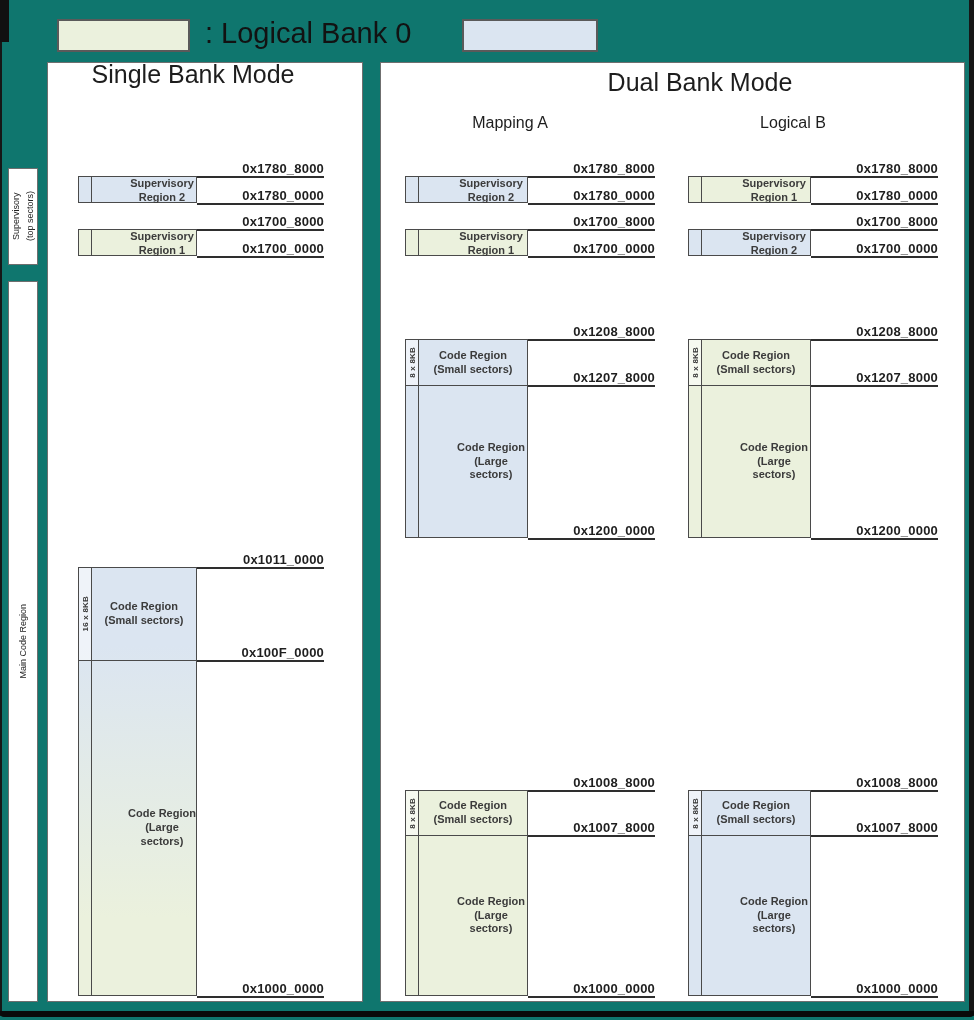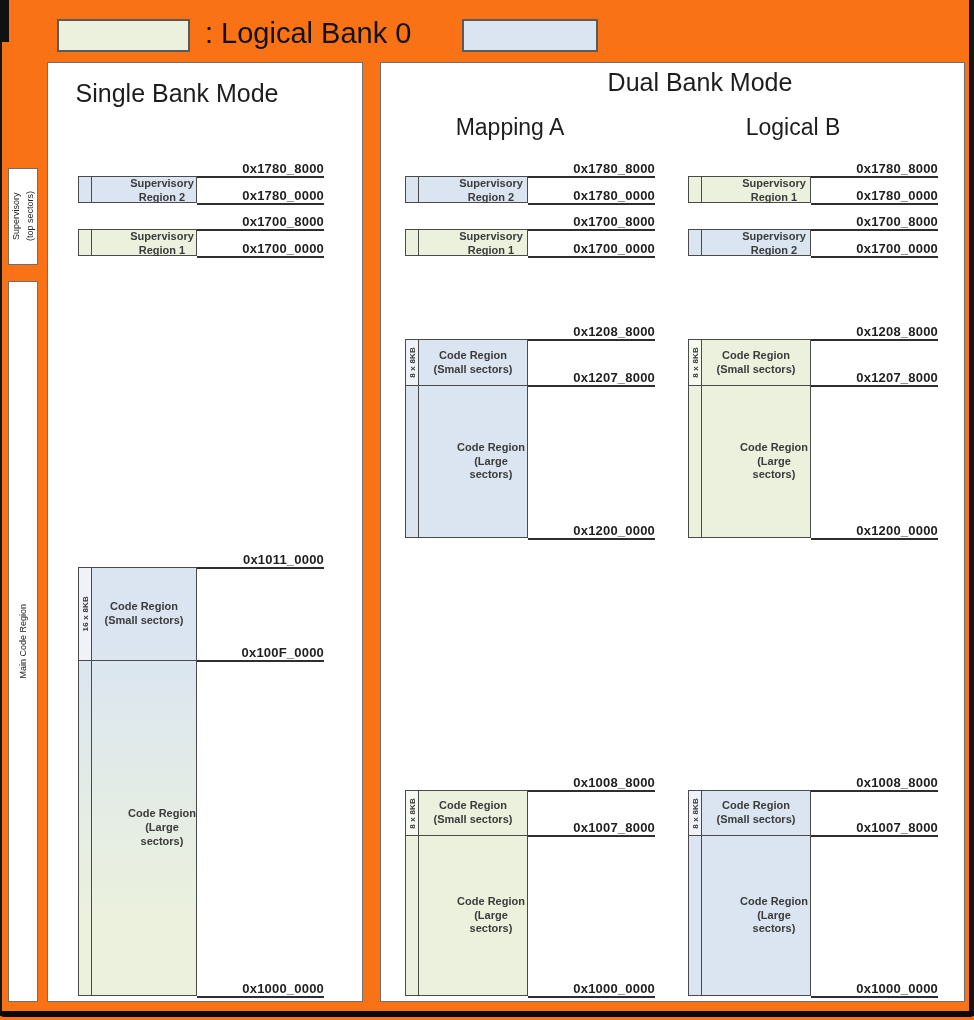--- a/index.html
+++ b/index.html
@@ -1,32 +1,32 @@
 <!DOCTYPE html>
 <html><head>
 <meta charset="utf-8">
 <style>
   html,body{margin:0;padding:0;background:#ffffff;}
-  .page{position:relative;width:974px;height:1020px;background:#f97316;overflow:hidden;
+  .page{position:relative;width:974px;height:1020px;background:#0f766e;overflow:hidden;
         font-family:"Liberation Sans",sans-serif;}
   
   .edge{position:absolute;background:#161616;}
   .edge-left{left:0;top:0;width:2px;height:1016px;}
   .edge-right{left:969px;top:0;width:5px;height:1016px;}
   .edge-bottom{left:0;top:1011px;width:974px;height:6px;background:#0a0a0a;border-radius:0 0 4px 4px;}
   .corner-mark{position:absolute;left:0;top:0;width:9px;height:42px;background:#111;}
 
   
   .swatch{position:absolute;height:33px;border:2px solid #5a5a5a;box-sizing:border-box;}
   .legend-label{position:absolute;top:14px;height:38px;line-height:38px;font-size:29px;color:#121212;}
 
   
   .panel{position:absolute;border:1.5px solid #6f6f6f;background:#ffffff;box-sizing:border-box;}
   .panel-title{position:absolute;text-align:center;font-size:25px;color:#1d1d1d;}
-  .mapping-title{position:absolute;text-align:center;font-size:23px;color:#1d1d1d;}
+  .mapping-title{position:absolute;text-align:center;font-size:16px;color:#1d1d1d;}
 
   
   .sidebox{position:absolute;border:1.5px solid #6e6e6e;background:#ffffff;box-sizing:border-box;
            display:flex;align-items:center;justify-content:center;}
   .sidebox span{writing-mode:vertical-rl;transform:rotate(180deg);font-size:9px;line-height:1.6;
                 color:#222;text-align:center;white-space:pre-line;}
 
   
   .block{position:absolute;display:flex;border:1.5px solid #4a4a4a;box-sizing:border-box;}
   .bank0{background:#ebf1dd;}
@@ -65,21 +65,21 @@
     <span>Supervisory
 (top sectors)</span>
   </div>
   <div class="sidebox" style="left:8px;top:281px;width:30px;height:721px;">
     <span>Main Code Region</span>
   </div>
 
   <div class="panel" style="left:47px;top:62px;width:316px;height:940px;"></div>
   <div class="panel" style="left:380px;top:62px;width:585px;height:940px;"></div>
 
-  <div class="panel-title" style="left:47px;top:79px;width:260px;">Single Bank Mode</div>
+  <div class="panel-title" style="left:47px;top:60px;width:260px;padding-left:16px;">Single Bank Mode</div>
   <div class="panel-title" style="left:440px;top:68px;width:520px;">Dual Bank Mode</div>
   <div class="mapping-title" style="left:405px;top:114px;width:210px;">Mapping A</div>
   <div class="mapping-title" style="left:688px;top:114px;width:210px;">Logical B</div>
 
   <div class="block bank1" style="left:78px;top:176px;width:119px;height:27px;">
     <div class="stripcol">
         <div class="strip-cell grow">
           <span>32KB</span>
         </div>
       </div>

